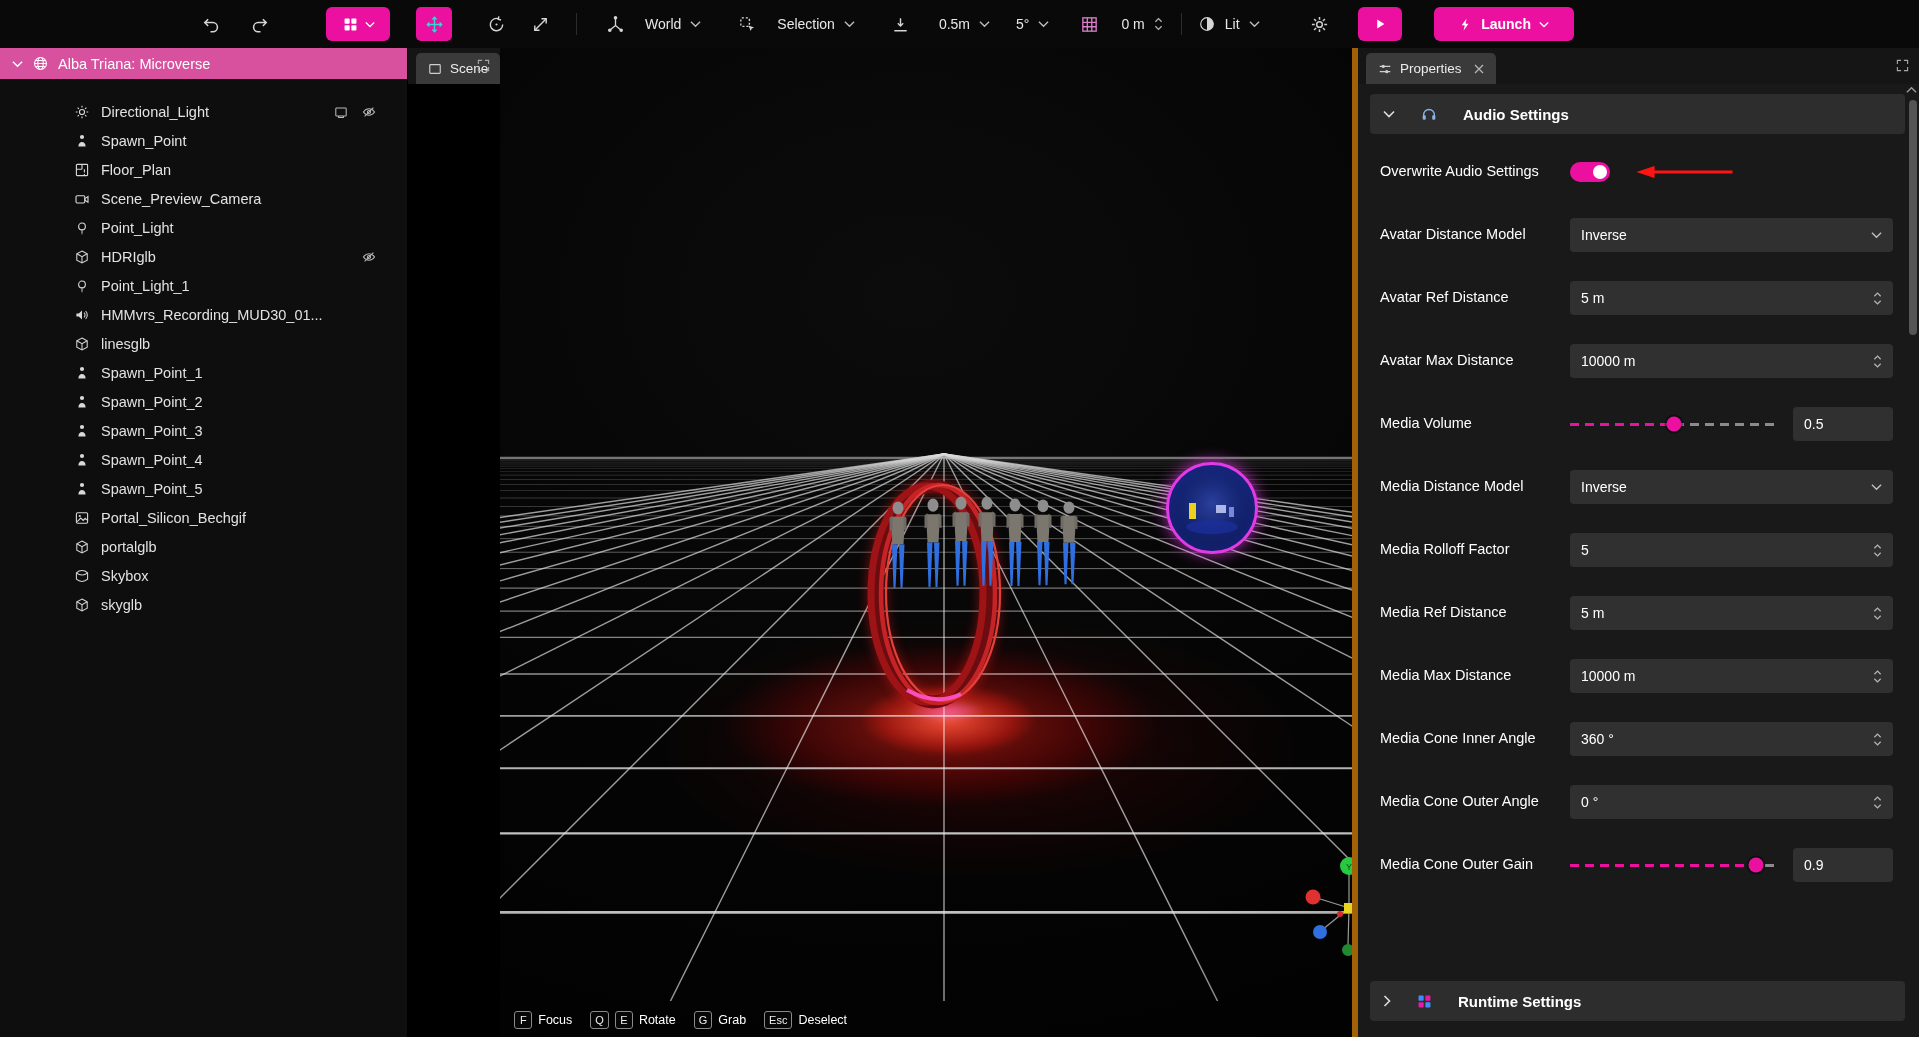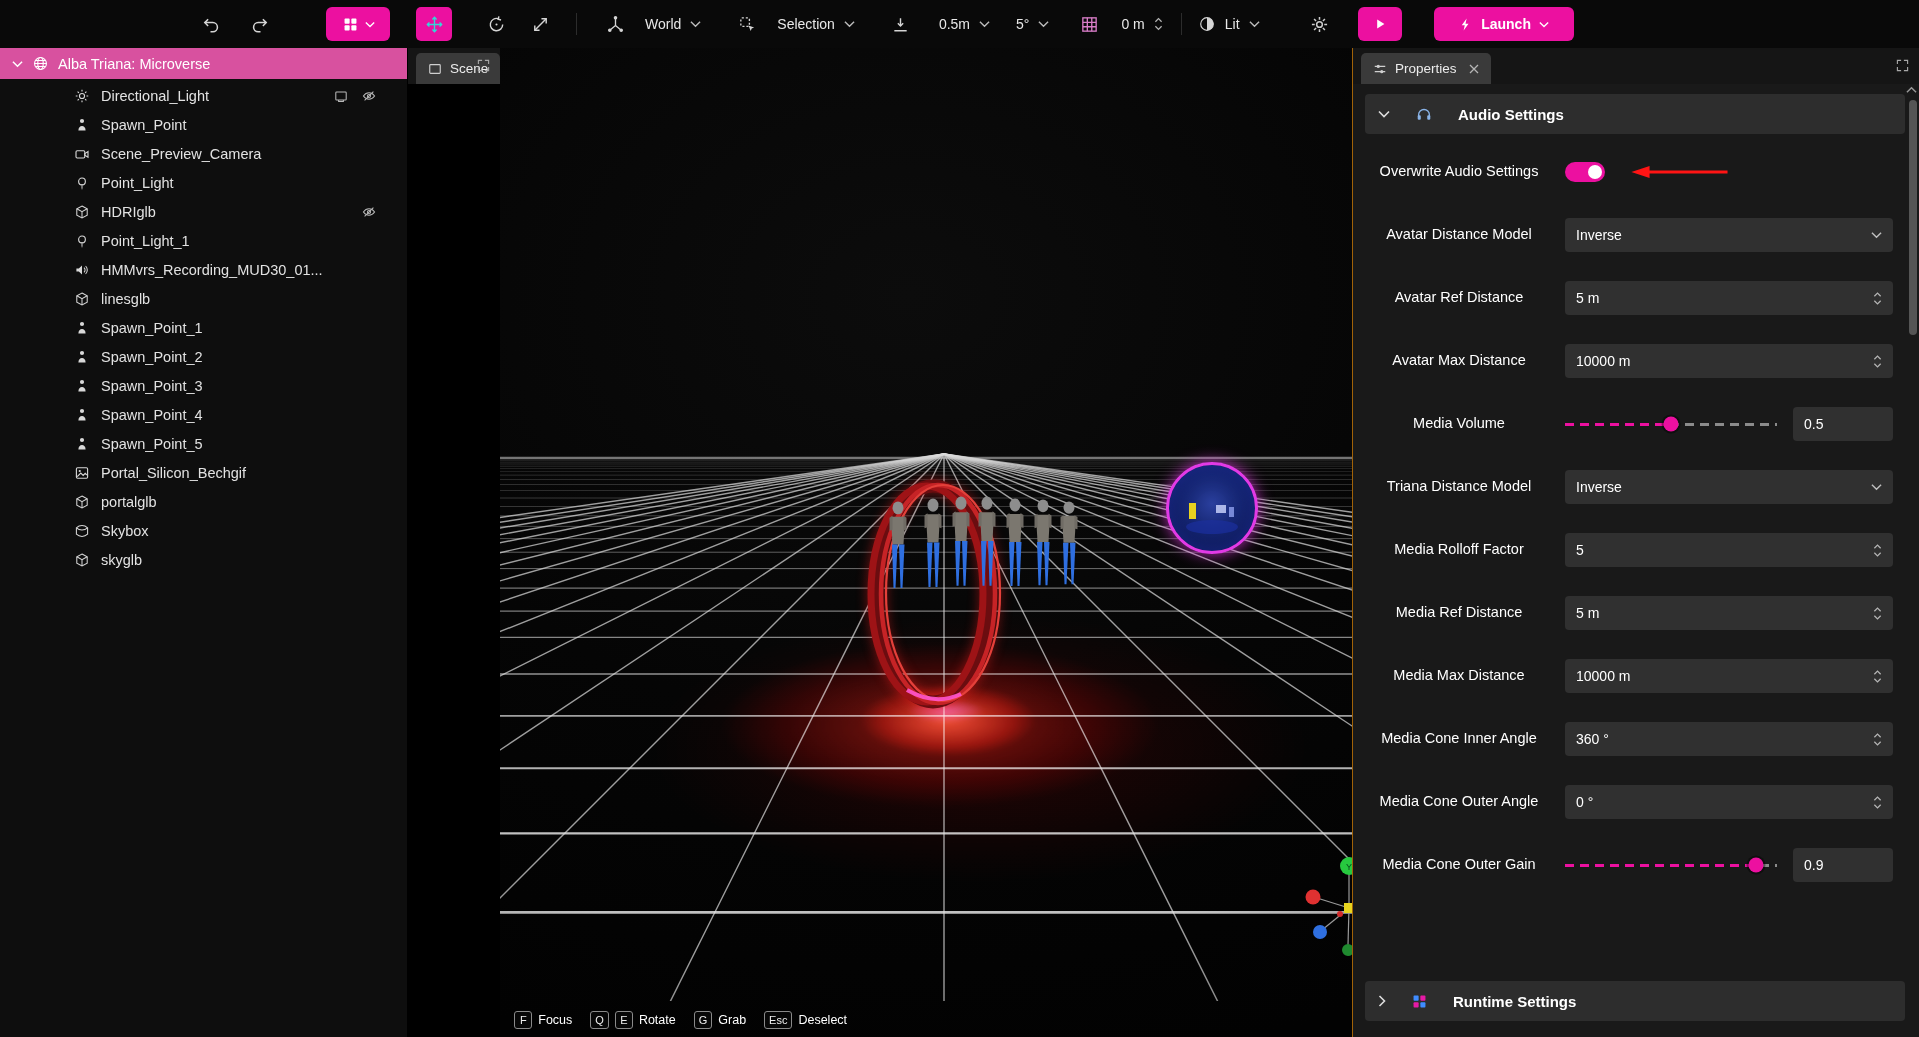--- a/index.html
+++ b/index.html
@@ -16,32 +16,32 @@
   .tb-pinkbtn svg.g { width:17px; height:17px; }
   .tb-dd { height:34px; display:flex; align-items:center; gap:9px; padding:0 6px; border-radius:5px; flex:none; color:#e8e8e8; cursor:pointer;text-align:center; }
   .tb-sep { width:1px; height:22px; background:#2c2c2c; flex:none; }
   .launch-btn { width:140px; height:34px; border-radius:6px; background:var(--accent); display:flex; align-items:center; justify-content:center; gap:8px; color:#fff; font-weight:bold; flex:none; cursor:pointer; }
   .play-btn { width:44px; height:34px; border-radius:6px; background:var(--accent); display:flex; align-items:center; justify-content:center; flex:none; cursor:pointer; }
 
   
   .main { display:flex; height:989px; }
   .panel-h { width:408px; background:#0e0e0e; display:flex; flex-direction:column; border-right:1px solid #000; }
   .panel-s { width:944px; display:flex; flex-direction:row; background:#000; }
-  .panel-p { width:567px; background:#191919; display:flex; flex-direction:column; border-left:1px solid #a16207; position:relative;text-align:center; }
+  .panel-p { width:567px; background:#191919; display:flex; flex-direction:column; border-left:6px solid #a16207; position:relative; }
 
   .tabbar { height:36px; background:#151515; display:flex; align-items:flex-end; padding-left:8px; position:relative; flex:none; }
   .tab { height:31px; display:flex; align-items:center; gap:8px; padding:0 12px; background:#3a3a3a; border-radius:5px 5px 0 0; font-size:13.5px; color:#ececec; cursor:pointer; }
   .tab svg.t { width:14px; height:14px; }
   .tab .close { display:flex; margin-left:4px; cursor:pointer; }
   .expand { position:absolute; right:10px; top:11px; display:flex; cursor:pointer; }
 
   
   .h-root { height:31px; background:var(--selected-row); display:flex; align-items:center; gap:9px; padding:0 12px; color:#fff; font-size:14.5px; cursor:pointer; }
   .h-root svg { flex:none; }
-  .h-list { flex:1; overflow:hidden; padding-top:2px; }
+  .h-list { flex:1; overflow:hidden; padding-top:18px; }
   .h-row { height:29px; display:flex; align-items:center; gap:11px; padding-left:74px; font-size:14.5px; color:#e2e2e2; cursor:pointer; }
   .h-icon { display:flex; } .h-icon svg { width:16px; height:16px; }
   .h-trailwrap { margin-left:auto; display:flex; gap:12px; padding-right:30px; }
   .h-trail { display:flex; } .h-trail svg { width:16px; height:16px; }
 
   
   .canvas { position:relative; flex:1; overflow:hidden;
             background:radial-gradient(120% 80% at 48% 25%, #0c0c0c 0%, #050505 55%, #020202 100%); }
   .gridsvg { position:absolute; left:0; top:0; pointer-events:none; }
   .glow { position:absolute; mix-blend-mode:screen; filter:blur(2px); border-radius:50%; }
@@ -266,20 +266,29 @@
           </span>
         </div>
         <div class="h-row">
           <span class="h-icon">
             <svg viewBox="0 0 20 20" fill="#d8d8d8">
               <circle cx="10" cy="5" r="2.6"></circle>
               <path d="M5.5 17c0-3.6 2-5.6 4.5-5.6s4.5 2 4.5 5.6z"></path>
             </svg>
           </span>
           <span class="h-label">Spawn_Point</span>
+        </div>
+        <div class="h-row">
+          <span class="h-icon">
+            <svg viewBox="0 0 20 20" fill="none" stroke="#d8d8d8" stroke-width="1.4">
+              <rect x="3" y="3" width="14" height="14" rx="1"></rect>
+              <path d="M10 3v6M10 9H3M13 9v4M13 17v-2"></path>
+            </svg>
+          </span>
+          <span class="h-label">Floor_Plan</span>
         </div>
         <div class="h-row">
           <span class="h-icon">
             <svg viewBox="0 0 20 20" fill="none" stroke="#d8d8d8" stroke-width="1.4">
               <rect x="2.5" y="6" width="11" height="9" rx="1.5"></rect>
               <path d="M13.5 9.5 17.5 7v7l-4-2.5z"></path>
             </svg>
           </span>
           <span class="h-label">Scene_Preview_Camera</span>
         </div>
@@ -698,21 +707,21 @@
                 <div class="slider">
                   <div class="track"></div>
                   <div class="trackfill" style="width:50%"></div>
                   <div class="sknob" style="left:50%"></div>
                 </div>
                 <div class="field value-box">0.5</div>
               </div>
             </div>
           </div>
           <div class="p-row">
-            <div class="p-label">Triana Distance Model</div>
+            <div class="p-label">Media Distance Model</div>
             <div class="p-ctrl">
               <div class="field">
                 <span>Inverse</span>
                 <span class="chev">
                   <svg viewBox="0 0 12 8" width="11" height="8" fill="none" stroke="#c0c0c0" stroke-width="1.5">
                     <path d="M1 1.5 6 6.5 11 1.5"></path>
                   </svg>
                 </span>
               </div>
             </div>

